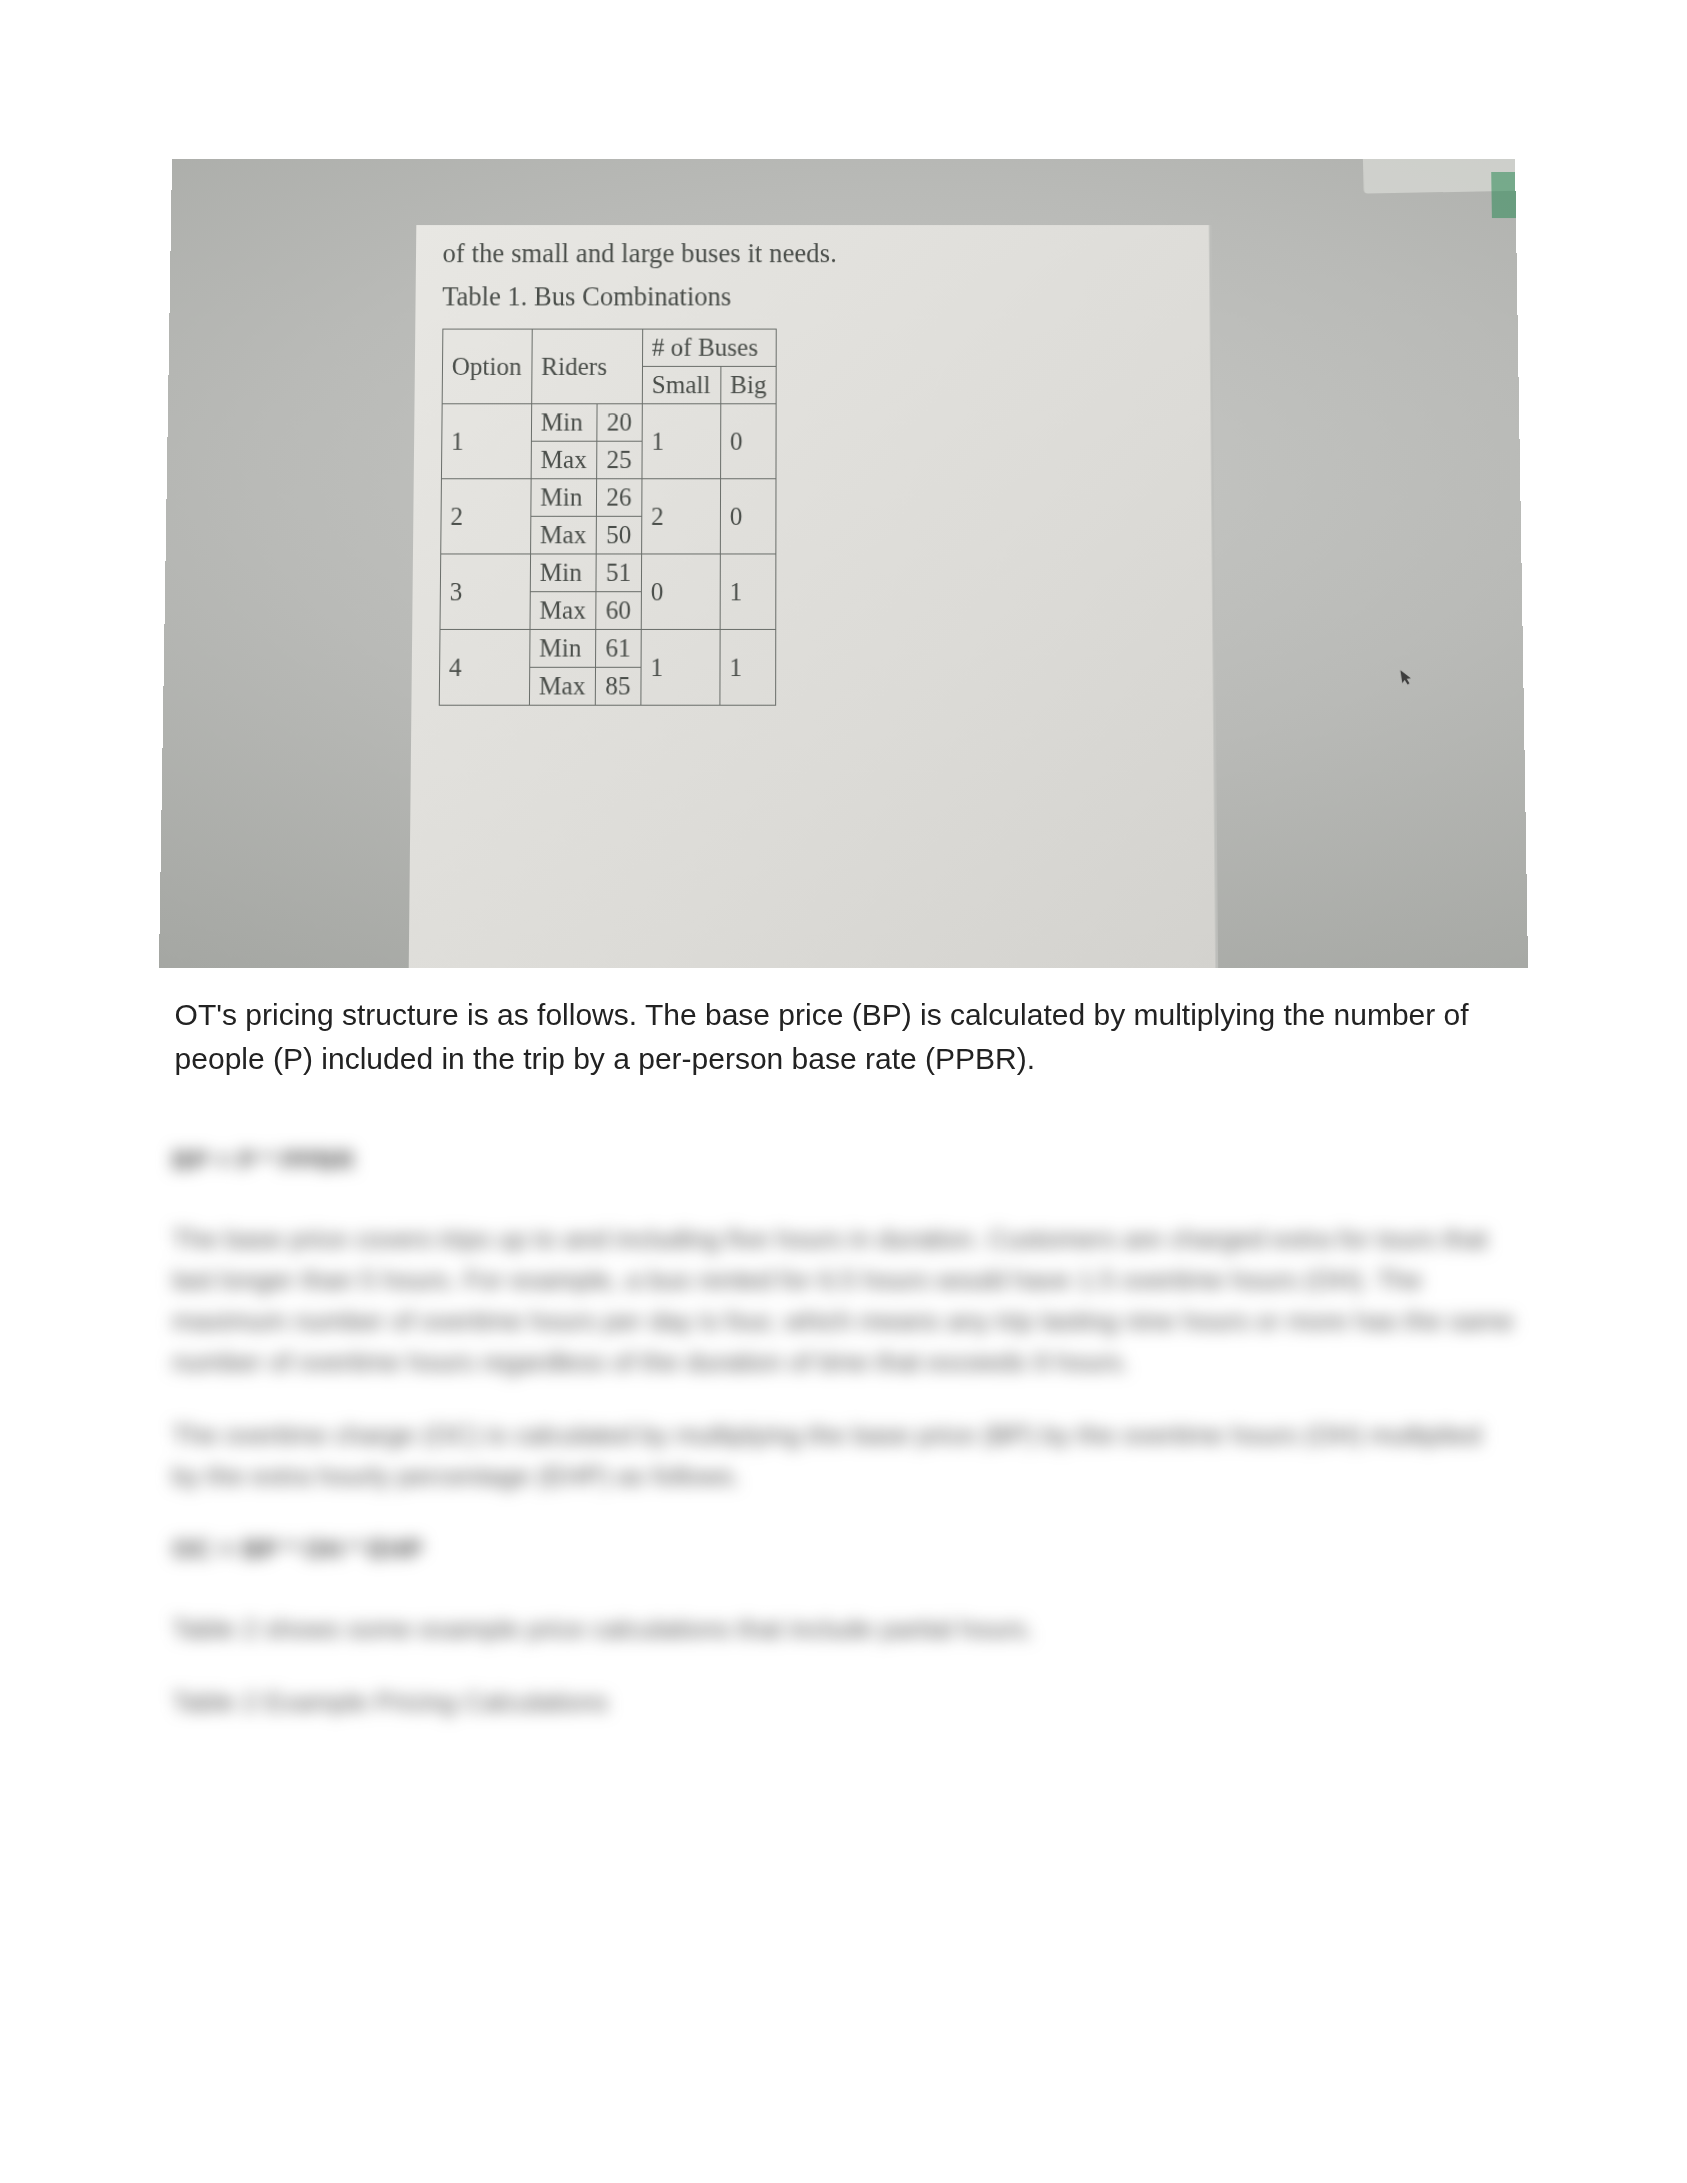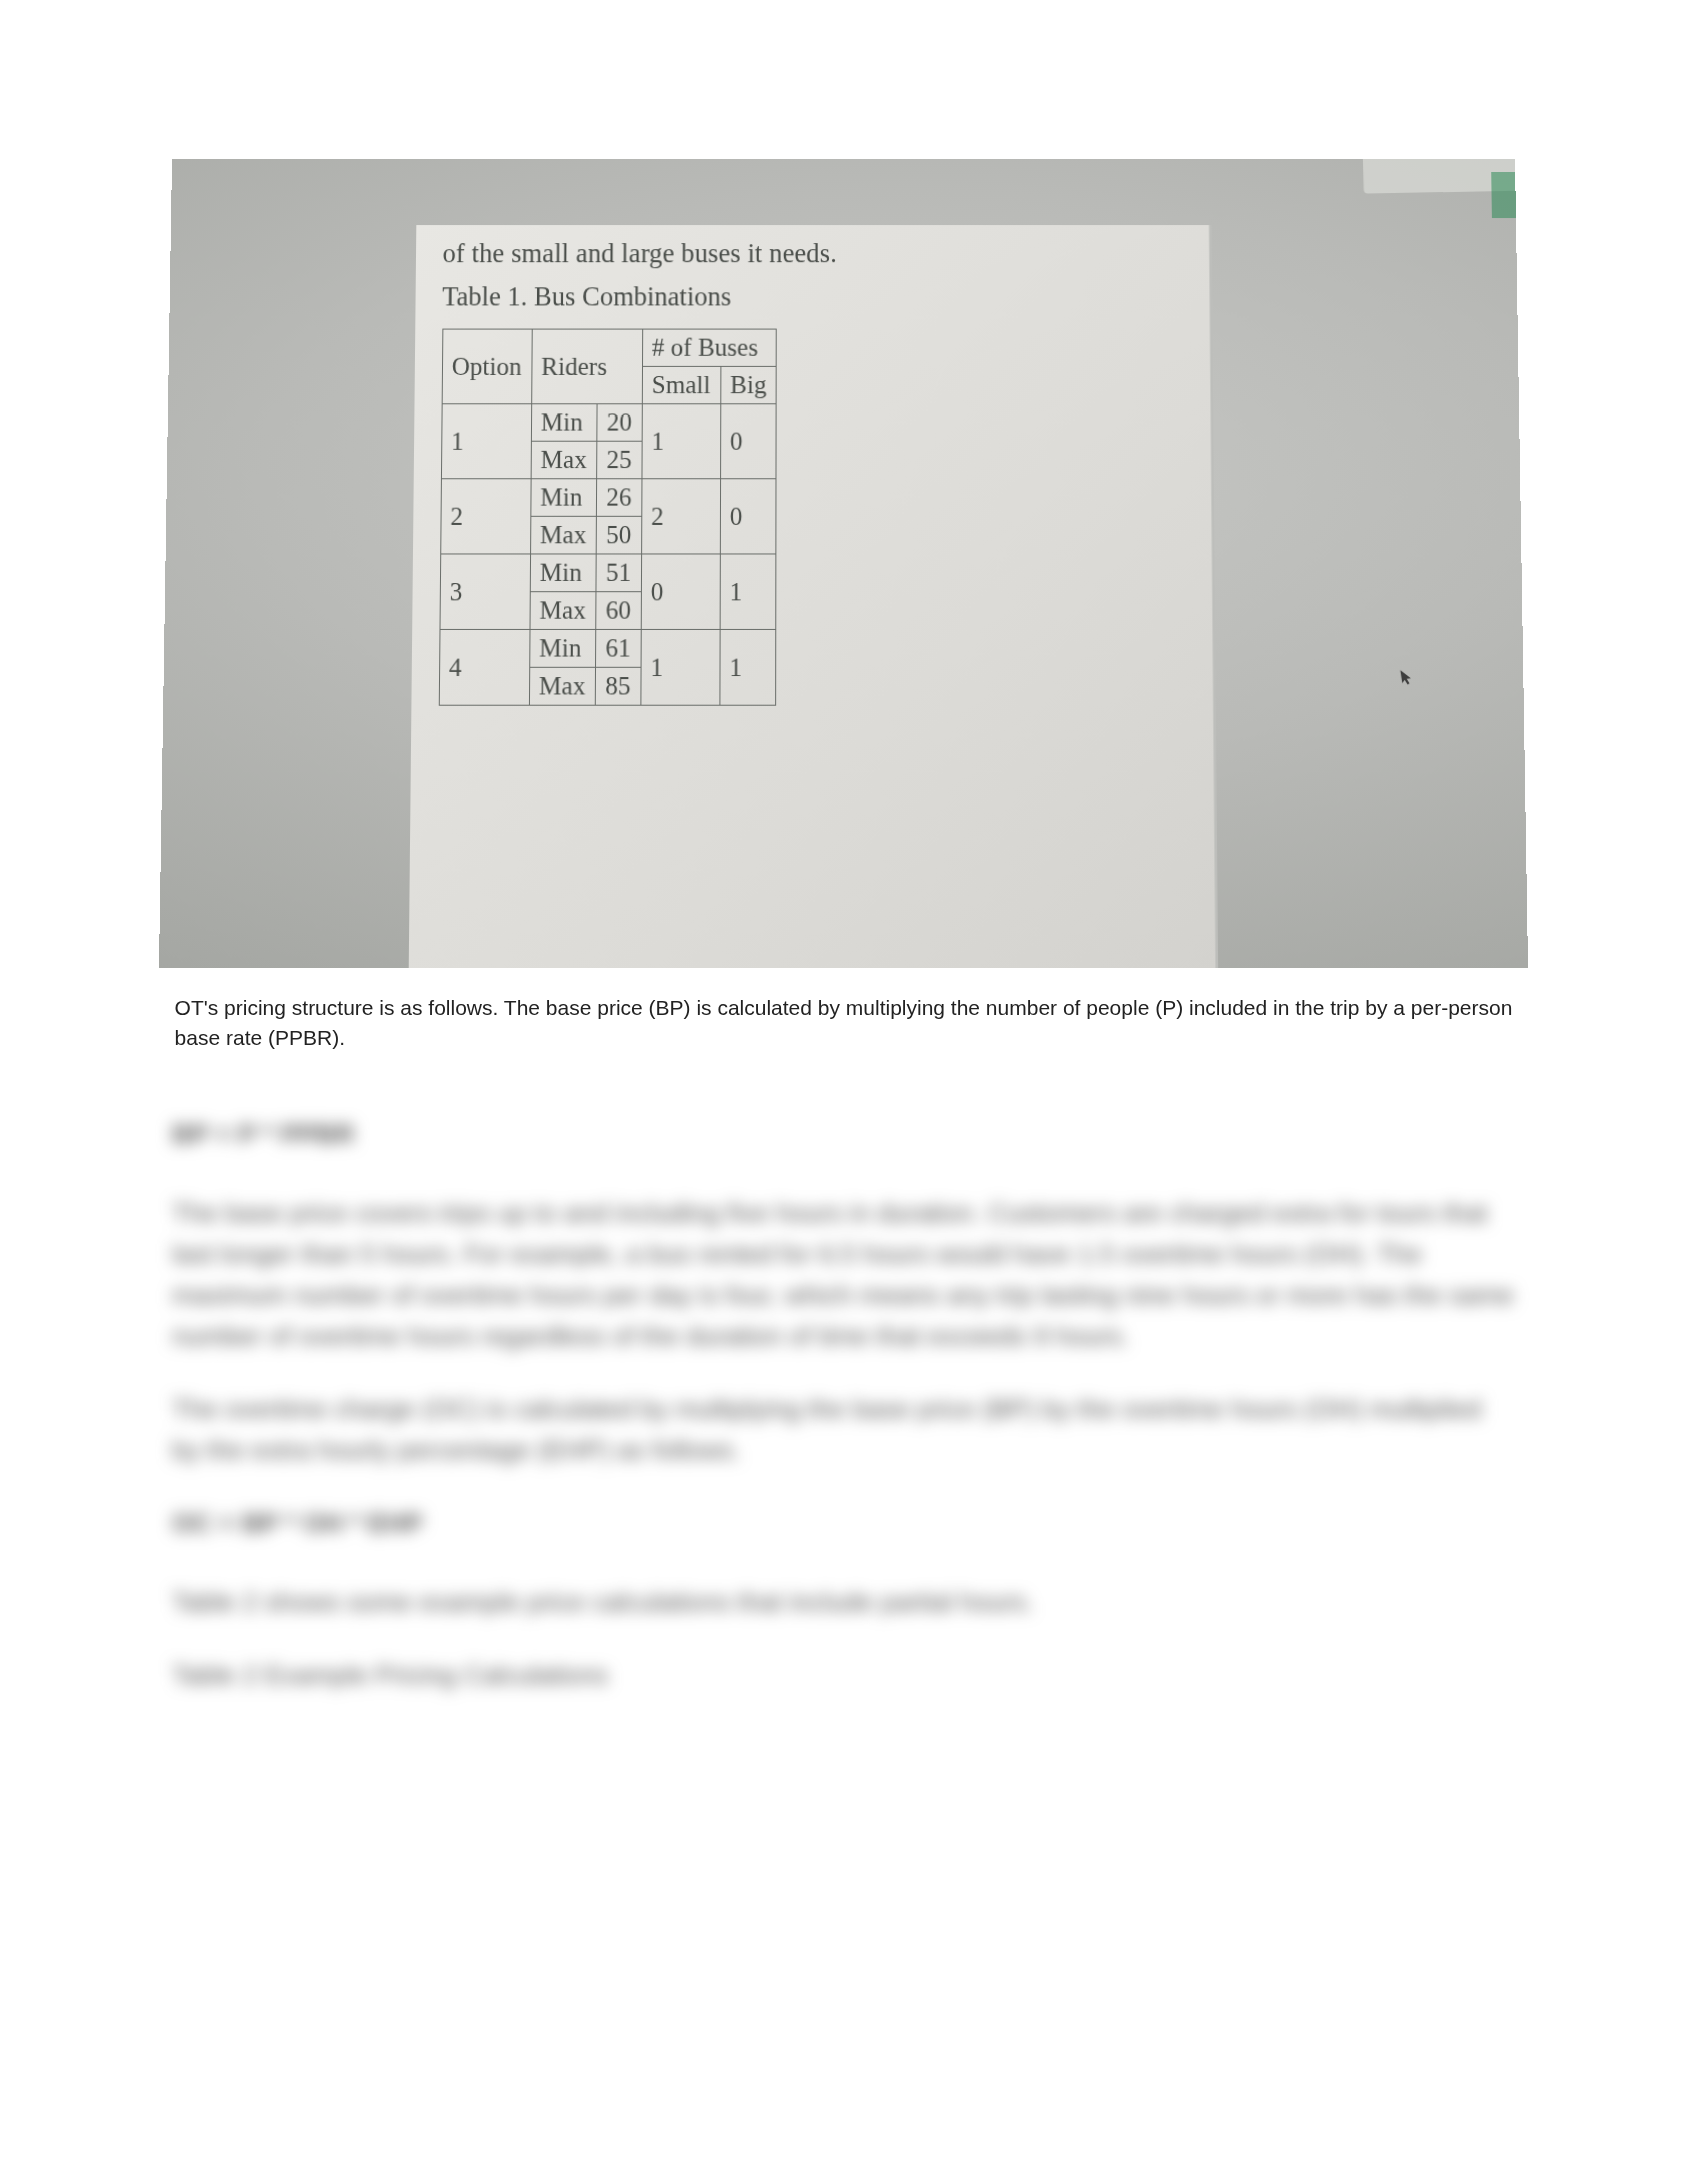--- a/index.html
+++ b/index.html
@@ -100,21 +100,21 @@
     right: 106px;
     font-size: 18.5px;
     color: #4a4a4a;
     transform: rotate(-8deg);
   }
   .cursor-arrow svg { width: 17px; height: 17px; }
 
   
   .clear-text {
     margin-top: 40px;
-    font-size: 21px;
+    font-size: 30px;
     line-height: 1.45;
     color: #222;
     padding: 0 2.6px;
   }
 
   
   .locked {
     margin-top: 60px;
     font-size: 26.5px;
     line-height: 1.55;

